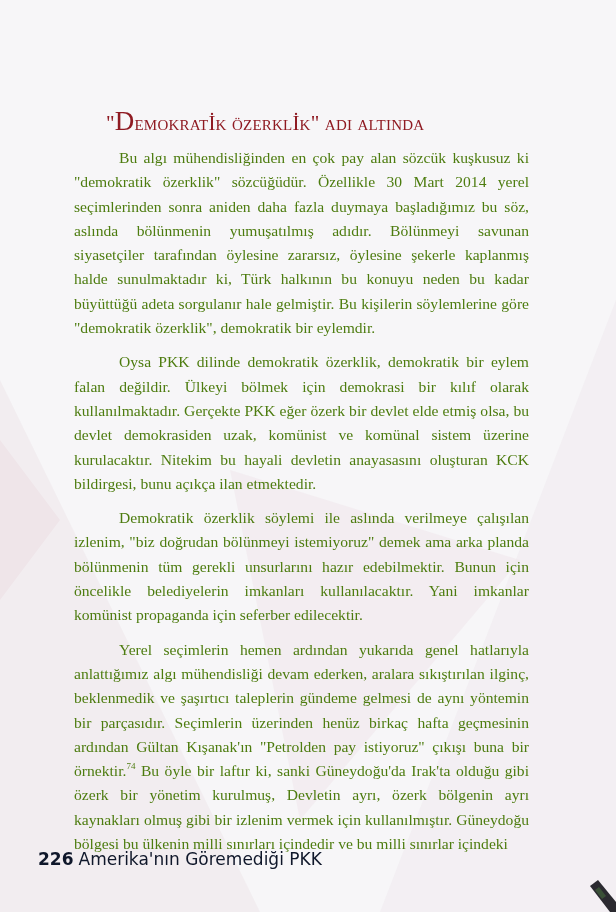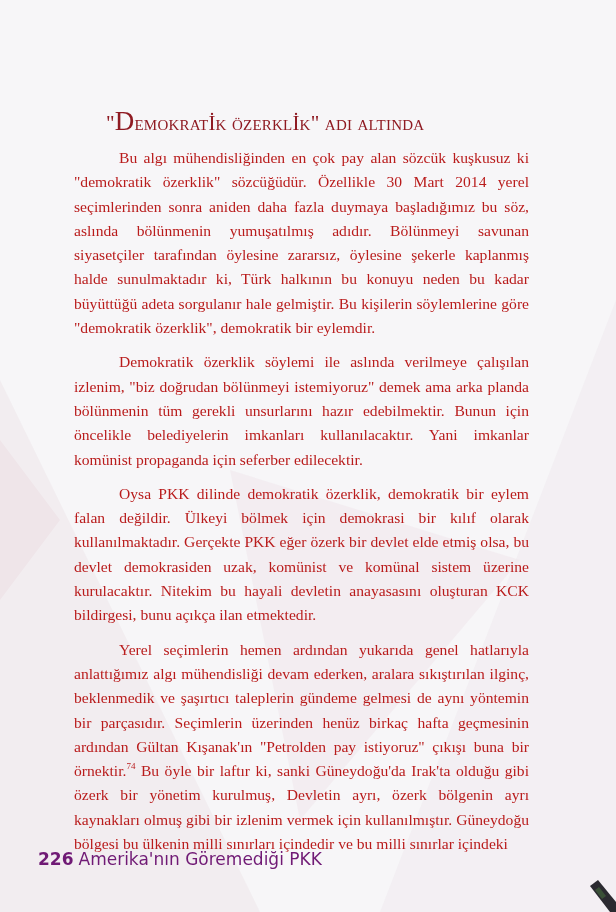--- a/index.html
+++ b/index.html
@@ -41,38 +41,38 @@
     .body-text {
       margin-top: 4px;
       position: relative;
       left: -30px;
       width: 455px;
     }
     .para {
       font-family: "Liberation Serif", serif;
       font-size: 15.6px;
       line-height: 24.3px;
-      color: #b91c1c;
+      color: #4d7c0f;
       text-align: justify;
       text-indent: 45px;
       margin: 0 0 10px 0;
       hyphens: manual;
     }
     .para sup {
       font-size: 9px;
       vertical-align: top;
       line-height: 14px;
       margin-top: 22px;
     }
     .footer {
       position: absolute;
       left: 38px;
       top: 849px;
       font-family: "DejaVu Sans", sans-serif;
-      color: #701a75;
+      color: #0f172a;
       font-size: 17px;
       white-space: nowrap;
     }
     .footer .page-num {
       font-weight: bold;
       margin-right: 5px;
     }
     .corner-decoration {
       position: absolute;
       right: 0;
@@ -91,22 +91,22 @@
   <polygon points="0,440 60,520 0,600" fill="#ecdfe4" opacity="0.6"></polygon>
 </svg>
 
 <div class="page-content">
   <h2 class="section-title">
     <span><span>"</span><span class="big-d">D</span><span>emokratİk özerklİk" adı altında</span></span><br>
   </h2>
 
   <div class="body-text">
     <p class="para">Bu algı mühendisliğinden en çok pay alan sözcük kuşkusuz ki "demokratik özerklik" sözcüğüdür. Özellikle 30 Mart 2014 yerel seçimlerinden sonra aniden daha fazla duymaya başladığımız bu söz, aslında bölünmenin yumuşatılmış adıdır. Bölünmeyi savunan siyasetçiler tarafından öylesine zararsız, öylesine şekerle kaplanmış halde sunulmaktadır ki, Türk halkının bu konuyu neden bu kadar büyüttüğü adeta sorgulanır hale gelmiştir. Bu kişilerin söylemlerine göre "demokratik özerklik", demokratik bir eylemdir.</p>
+    <p class="para">Oysa PKK dilinde demokratik özerklik, demokratik bir eylem falan değildir. Ülkeyi bölmek için demokrasi bir kılıf olarak kullanılmaktadır. Gerçekte PKK eğer özerk bir devlet elde etmiş olsa, bu devlet demokrasiden uzak, komünist ve komünal sistem üzerine kurulacaktır. Nitekim bu hayali devletin anayasasını oluşturan KCK bildirgesi, bunu açıkça ilan etmektedir.</p>
     <p class="para">Demokratik özerklik söylemi ile aslında verilmeye çalışılan izlenim, "biz doğrudan bölünmeyi istemiyoruz" demek ama arka planda bölünmenin tüm gerekli unsurlarını hazır edebilmektir. Bunun için öncelikle belediyelerin imkanları kullanılacaktır. Yani imkanlar komünist propaganda için seferber edilecektir.</p>
-    <p class="para">Oysa PKK dilinde demokratik özerklik, demokratik bir eylem falan değildir. Ülkeyi bölmek için demokrasi bir kılıf olarak kullanılmaktadır. Gerçekte PKK eğer özerk bir devlet elde etmiş olsa, bu devlet demokrasiden uzak, komünist ve komünal sistem üzerine kurulacaktır. Nitekim bu hayali devletin anayasasını oluşturan KCK bildirgesi, bunu açıkça ilan etmektedir.</p>
     <p class="para"><span>Yerel seçimlerin hemen ardından yukarıda genel hatlarıyla anlattığımız algı mühendisliği devam ederken, aralara sıkıştırılan ilginç, beklenmedik ve şaşırtıcı taleplerin gündeme gelmesi de aynı yöntemin bir parçasıdır. Seçimlerin üzerinden henüz birkaç hafta geçmesinin ardından Gültan Kışanak'ın "Petrolden pay istiyoruz" çıkışı buna bir örnektir.</span><sup>74</sup><span> Bu öyle bir laftır ki, sanki Güneydoğu'da Irak'ta olduğu gibi özerk bir yönetim kurulmuş, Devletin ayrı, özerk bölgenin ayrı kaynakları olmuş gibi bir izlenim vermek için kullanılmıştır. Güneydoğu bölgesi bu ülkenin milli sınırları içindedir ve bu milli sınırlar içindeki</span></p>
   </div>
 </div>
 
 <div class="footer">
   <span class="page-num">226</span><span>Amerika'nın Göremediği PKK</span>
 </div>
 
 <svg class="corner-decoration" viewBox="0 0 30 50">
   <path d="M4,24 L12,18 L30,40 L30,50 L24,50 Z" fill="#2b2a30"></path>

